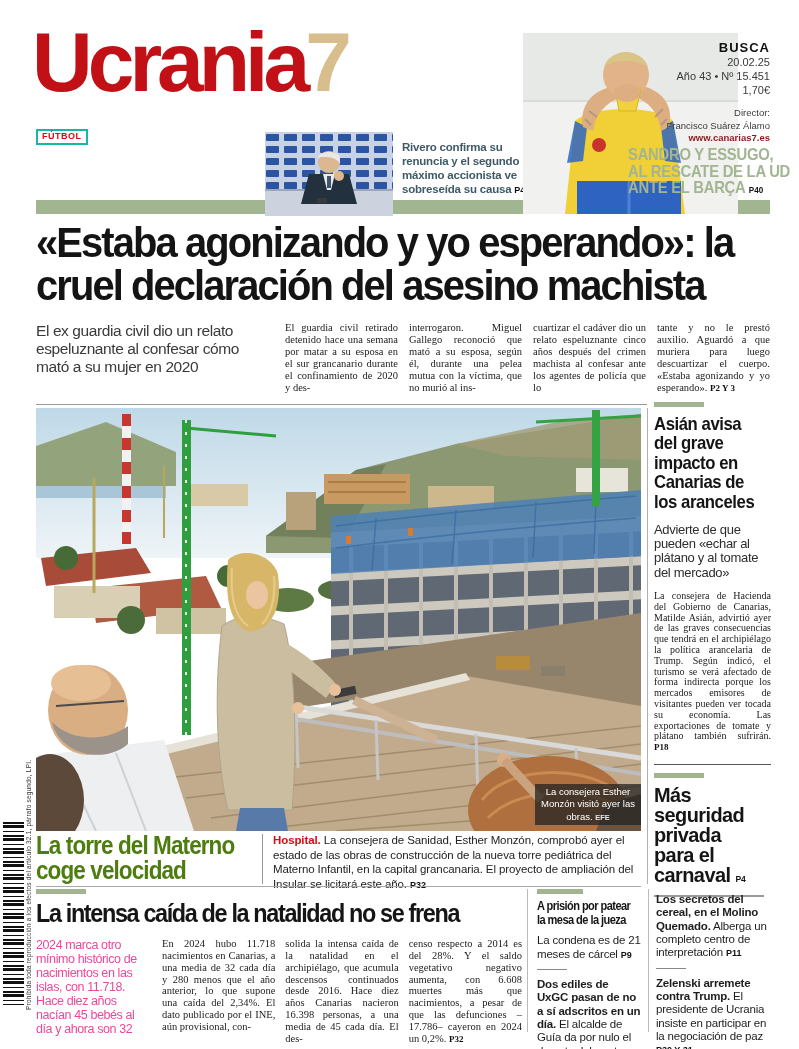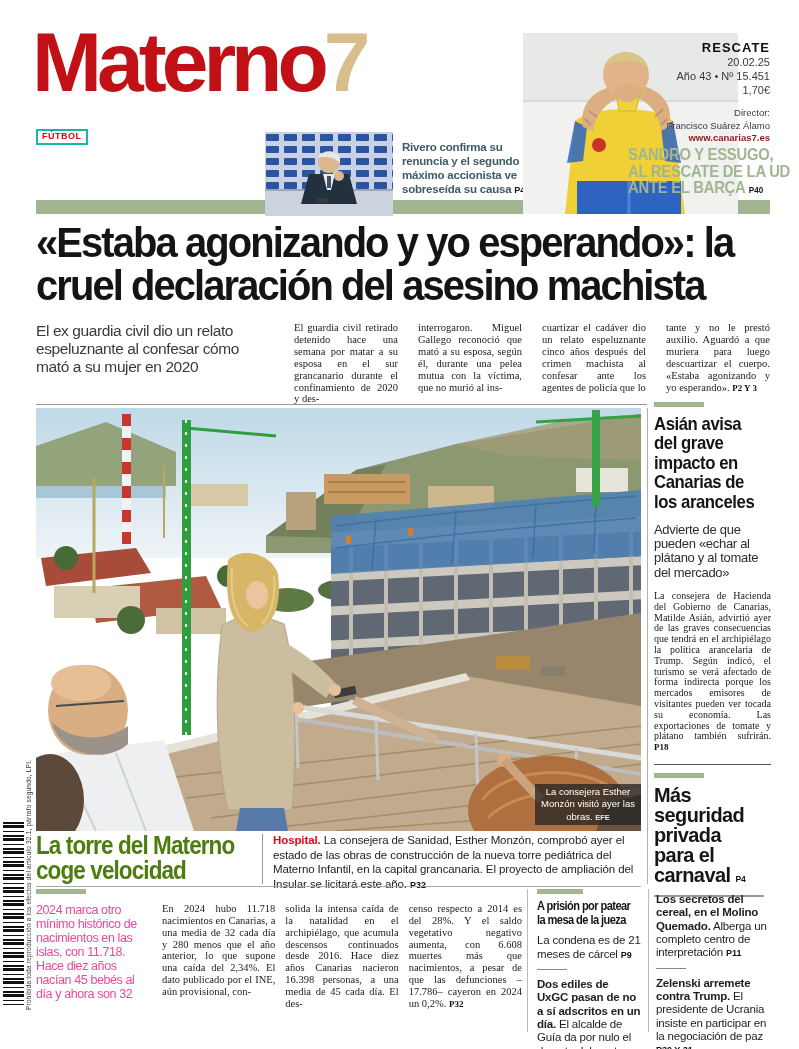--- a/index.html
+++ b/index.html
@@ -37,21 +37,21 @@
         color:#3f5a66;line-height:1.22;letter-spacing:-0.2px;z-index:2;}
   .green-bar{position:absolute;left:0;top:72px;width:734px;height:14px;background:#a2b591;z-index:1;}
   .sandro{position:absolute;left:628px;top:146px;font-size:16.5px;font-weight:bold;color:#a2b591;
         line-height:1.0;letter-spacing:-0.3px;z-index:5;}
   .sandro .sx{transform:scaleX(.9);}
 
   
   .lead{position:absolute;left:36px;top:222px;width:734px;}
   .lead-headline{font-size:42px;font-weight:bold;color:#141414;line-height:1.02;letter-spacing:-2px;}
   .lead-headline .sx{transform:scaleX(.95);}
-  .lead-row{display:flex;gap:20px;margin-top:14px;}
+  .lead-row{display:flex;gap:11px;margin-top:14px;}
   .lead-deck{width:238px;flex:none;font-size:15.5px;line-height:1.16;color:#3a3a3a;letter-spacing:-0.4px;}
   .lead-col{flex:1;font-size:10.5px;line-height:1.14;color:#1b1b1b;font-family:Liberation Serif, serif;}
 
   .rule-top{position:absolute;left:36px;top:404px;width:611px;height:1px;background:#999;}
 
   
   .main-photo{position:absolute;left:36px;top:408px;width:605px;height:423px;}
   .photo-caption{position:absolute;right:0;bottom:6px;background:rgba(35,35,35,.75);color:#fff;
         font-size:9.5px;line-height:1.3;text-align:center;padding:2px 6px;z-index:2;}
   .credit{font-weight:bold;font-size:7.5px;color:#e6e6e6;}
@@ -103,21 +103,21 @@
   .barcode{position:absolute;left:3px;top:822px;width:21px;height:183px;
      background:repeating-linear-gradient(180deg,#111 0 2px,#fff 2px 3px,#111 3px 6px,#fff 6px 9px,#111 9px 10px,#fff 10px 13px);}
   .legal{position:absolute;left:25px;top:820px;height:190px;font-size:6.5px;color:#333;
      writing-mode:vertical-rl;transform:rotate(180deg);white-space:nowrap;letter-spacing:.2px;}
 </style>
 </head>
 <body>
 
 <div class="page">
 
-  <div class="logo"><span>Materno</span><span class="seven">7</span></div>
+  <div class="logo"><span>Ucrania</span><span class="seven">7</span></div>
 
   <div class="player-photo">
     <svg width="215" height="181" viewBox="0 0 215 181">
       <rect width="215" height="181" fill="#f1f2f0"></rect>
       <rect width="215" height="68" fill="#e6e9e5"></rect>
       <line x1="0" y1="68" x2="215" y2="68" stroke="#d7dcd6" stroke-width="2"></line>
       <path d="M52,88 C70,72 134,72 150,88 L162,181 L42,181 Z" fill="#f1cf36"></path>
       <path d="M52,88 L44,130 L60,128 L64,94 Z" fill="#2f66c0" opacity=".85"></path>
       <path d="M150,88 L158,130 L142,128 L138,94 Z" fill="#2f66c0" opacity=".85"></path>
       <circle cx="76" cy="112" r="7" fill="#c8332b"></circle>
@@ -127,21 +127,21 @@
       <circle cx="103" cy="42" r="23" fill="#e2b288"></circle>
       <path d="M81,34 C86,15 120,15 125,34 C115,26 91,26 81,34 Z" fill="#d9c586"></path>
       <polygon points="92,56 118,56 113,78 96,78" fill="#f2d23c" stroke="#d4b52e" stroke-width="1"></polygon>
       <ellipse cx="104" cy="60" rx="13" ry="9" fill="#dcae82"></ellipse>
       <rect x="54" y="148" width="104" height="33" fill="#2e63c2"></rect>
       <line x1="106" y1="148" x2="106" y2="181" stroke="#4f82d6" stroke-width="3"></line>
     </svg>
   </div>
 
   <div class="m-info">
-    <div class="mi-day">RESCATE</div>
+    <div class="mi-day">BUSCA</div>
     <div class="mi-line">20.02.25</div>
     <div class="mi-line">Año 43 • Nº 15.451</div>
     <div class="mi-line">1,70€</div>
     <div class="mi-gap"></div>
     <div class="mi-sub">Director:</div>
     <div class="mi-sub">Francisco Suárez Álamo</div>
     <div class="mi-web">www.canarias7.es</div>
   </div>
 
   <div class="futbol">
@@ -345,20 +345,23 @@
       <span class="sx nw">coge velocidad</span>
     </div>
     <div class="mat-div"></div>
     <div class="mat-body"><span class="lead-in">Hospital.</span> <span>La consejera de Sanidad, Esther Monzón, comprobó ayer el estado de las obras de construcción de la nueva torre pediátrica del Materno Infantil, en la capital grancanaria. El proyecto de ampliación del Insular se licitará este año.</span> <span class="pageref">P32</span></div>
   </div>
 
   <div class="rule-mid"></div>
 
   <div class="natalidad">
     <div class="kicker-bar"></div>
+    <div class="nat-head">
+      <span class="sx nw">La intensa caída de la natalidad no se frena</span>
+    </div>
     <div class="nat-row">
       <div class="nat-deck">2024 marca otro mínimo histórico de nacimientos en las islas, con 11.718. Hace diez años nacían 45 bebés al día y ahora son 32</div>
       <div class="nat-col serif just">En 2024 hubo 11.718 nacimientos en Canarias, a una media de 32 cada día y 280 menos que el año anterior, lo que supone una caída del 2,34%. El dato publicado por el INE, aún provisional, con-</div>
       <div class="nat-col serif just">solida la intensa caída de la natalidad en el archipiélago, que acumula descensos continuados desde 2016. Hace diez años Canarias nacieron 16.398 personas, a una media de 45 cada día. El des-</div>
       <div class="nat-col serif just"><span>censo respecto a 2014 es del 28%. Y el saldo vegetativo negativo aumenta, con 6.608 muertes más que nacimientos, a pesar de que las defunciones –17.786– cayeron en 2024 un 0,2%.</span> <span class="pageref">P32</span></div>
     </div>
   </div>
 
   <div class="briefs-div1"></div>
   <div class="briefs-div2"></div>

